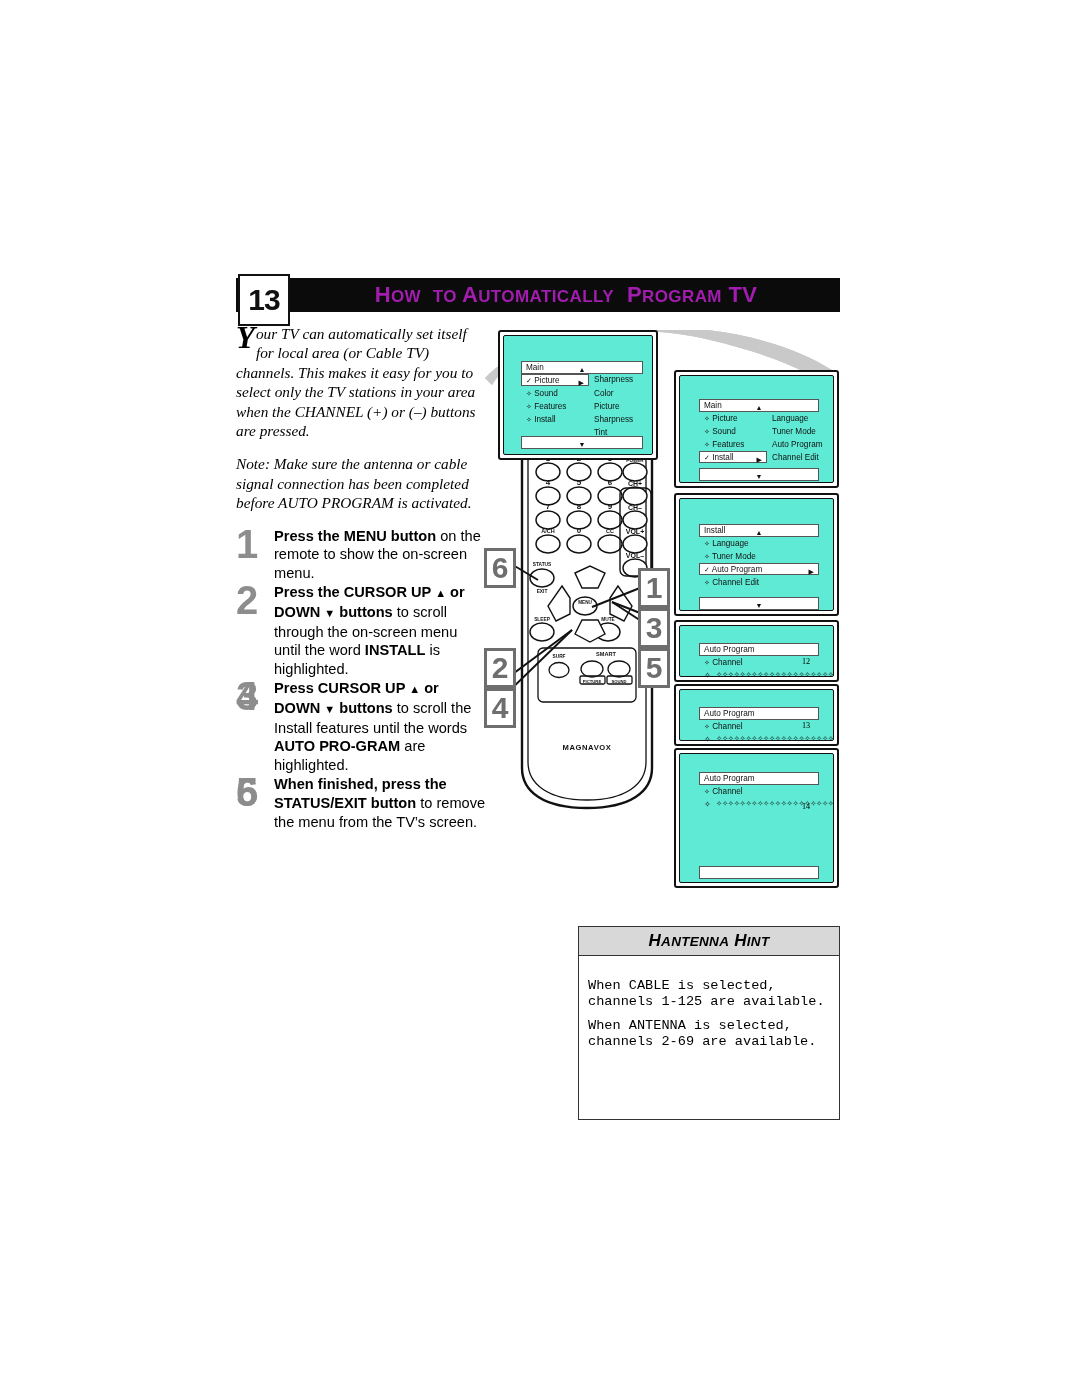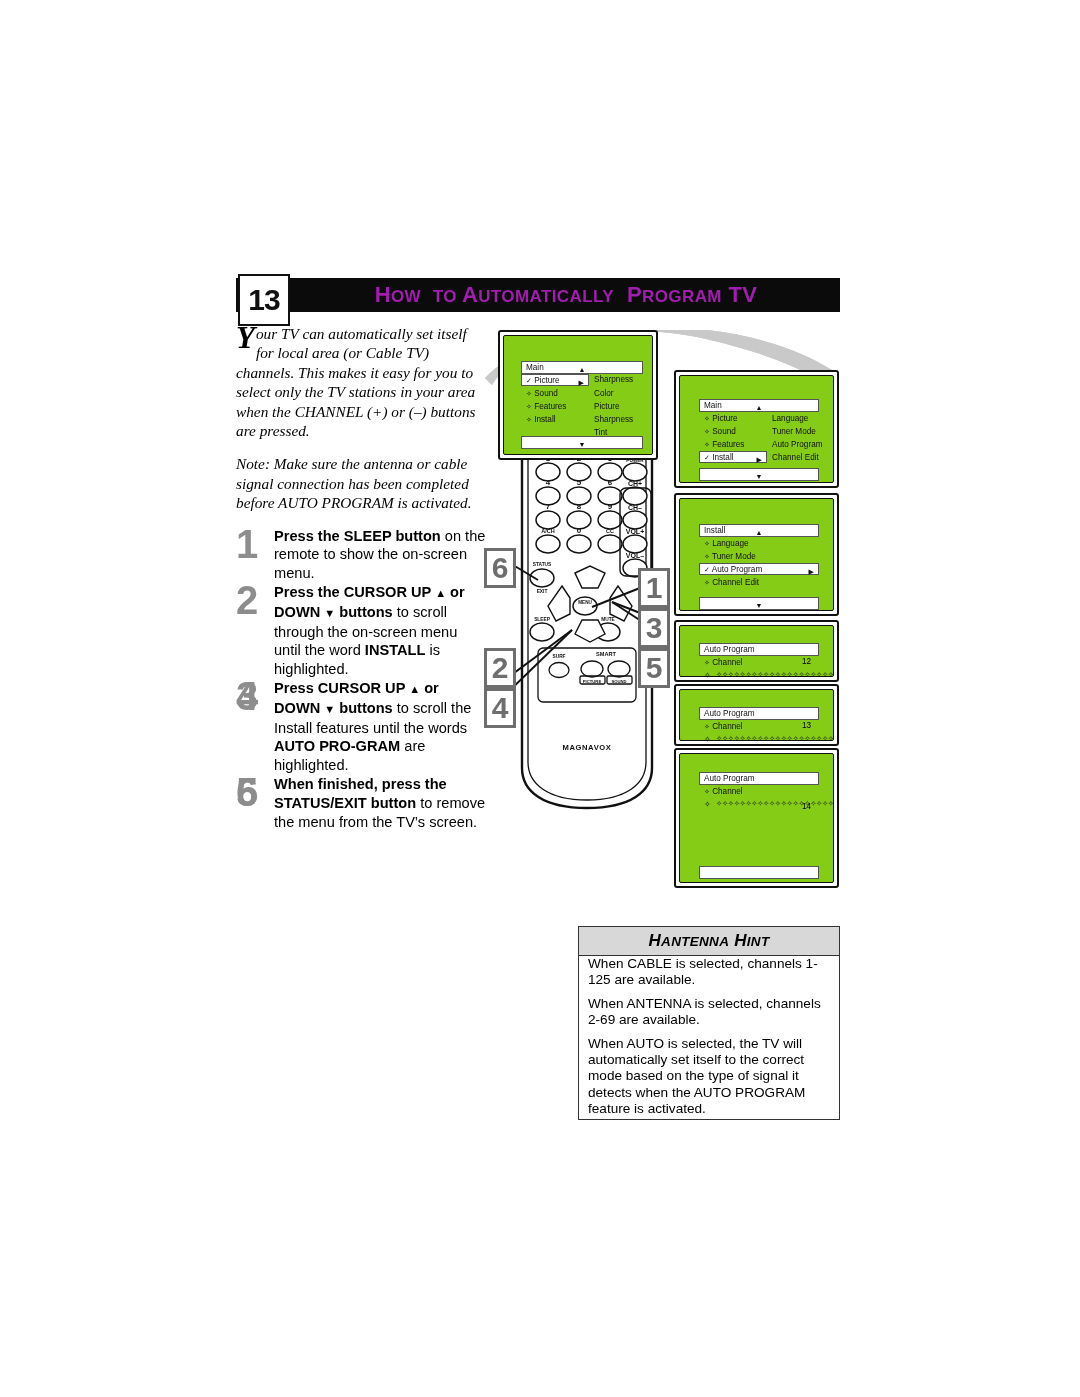--- a/index.html
+++ b/index.html
@@ -31,44 +31,44 @@
   .tri-u{font-size:11px;}
   .tri-d{font-size:11px;}
   .tri-r{font-size:12px;}
 
   
   .art{position:absolute;left:480px;top:330px;width:370px;height:560px;}
   svg.artsvg{position:absolute;left:0;top:0;}
 
   
   .osd{position:absolute;background:#fff;border:2px solid #111;border-radius:3px;box-sizing:border-box;}
-  .osd-in{position:absolute;inset:3px;border:1px solid #111;border-radius:2px;box-sizing:border-box;background:#84cc16;}
+  .osd-in{position:absolute;inset:3px;border:1px solid #111;border-radius:2px;box-sizing:border-box;background:#5eead4;}
   .osd-body{position:absolute;left:0;right:0;top:0;bottom:0;}
   .bar{position:absolute;border:1px solid #555;background:#fff;box-sizing:border-box;
        font-size:8.2px;line-height:11px;padding:0 4px;color:#111;}
   .bar .ctr{position:absolute;left:0;right:0;text-align:center;font-size:7px;}
   .mi{position:absolute;font-size:8.2px;line-height:11px;color:#111;white-space:nowrap;}
   .mi .bullet{font-size:7px;}
   .sel{border:1px solid #555;box-sizing:border-box;padding:0 4px;background:#fff;}
   .rarrow{position:absolute;font-size:7px;}
   .dots{position:absolute;font-size:7.5px;letter-spacing:-0.4px;color:#111;white-space:nowrap;}
-  .chnum{position:absolute;font-size:8.2px;}
+  .chnum{position:absolute;font-size:8.2px;font-family:Liberation Serif, serif;}
 
   
   .callout{position:absolute;border:3px solid #6e6e6e;background:#fff;box-sizing:border-box;
            display:flex;align-items:center;justify-content:center;color:#6e6e6e;font-weight:700;
            font-size:30px;line-height:1;}
 
   
   .hint{position:absolute;left:578px;top:926px;width:262px;height:194px;border:1px solid #333;
         background:#fff;box-sizing:border-box;}
   .hint-hd{height:28px;background:#d8d8d8;border-bottom:1px solid #333;display:flex;align-items:center;
            justify-content:center;font-weight:700;font-style:italic;font-size:17px;letter-spacing:.3px;}
   .hint-hd .sc2{font-size:13.5px;}
-  .hint-body{padding:0 8px 0 9px;}
+  .hint-body{padding:22px 8px 0 9px;font-family:Liberation Mono, monospace;}
   .hint-p{font-size:13.6px;line-height:16.4px;margin-bottom:7px;}
 </style>
 </head>
 <body>
 
 <div class="page">
 
   <div class="hdr">
     <div class="hdr-bar"></div>
     <div class="hdr-title">
@@ -83,21 +83,21 @@
 
   <div class="lcol">
     <div class="intro">
       <span class="dropcap">Y</span><span>our TV can automatically set itself for local area (or Cable TV) channels. This makes it easy for you to select only the TV stations in your area when the CHANNEL (+) or (–) buttons are pressed.</span>
     </div>
     <div class="note">Note: Make sure the antenna or cable signal connection has been completed before AUTO PROGRAM is activated.</div>
 
     <div class="steps">
       <div class="step">
         <div class="step-num">1</div>
-        <div class="step-txt"><b>Press the SLEEP button</b> on the remote to show the on-screen menu.</div>
+        <div class="step-txt"><b>Press the MENU button</b> on the remote to show the on-screen menu.</div>
       </div>
       <div class="step">
         <div class="step-num">2</div>
         <div class="step-txt"><b>Press the CURSOR UP <span class="tri-u">▲</span> or DOWN <span class="tri-d">▼</span> buttons</b> to scroll through the on-screen menu until the word <b>INSTALL</b> is highlighted.</div>
       </div>
       <div class="step">
         <div class="step-num">3</div>
       </div>
       <div class="step">
         <div class="step-num">4</div>
@@ -391,17 +391,16 @@
     <div class="callout" style="left:4px;top:358px;width:32px;height:40px;">4</div>
   </div>
 
   <div class="hint">
     <div class="hint-hd">
       <span>H</span><span class="sc2">ANTENNA</span>&nbsp;<span>H</span><span class="sc2">INT</span>
     </div>
     <div class="hint-body">
       <div class="hint-p">When CABLE is selected, channels 1-125 are available.</div>
       <div class="hint-p">When ANTENNA is selected, channels 2-69 are available.</div>
-      <div class="hint-p">When AUTO is selected, the TV will automatically set itself to the correct mode based on the type of signal it detects when the AUTO PROGRAM feature is activated.</div>
     </div>
   </div>
 
 </div>
 
 </body></html>

